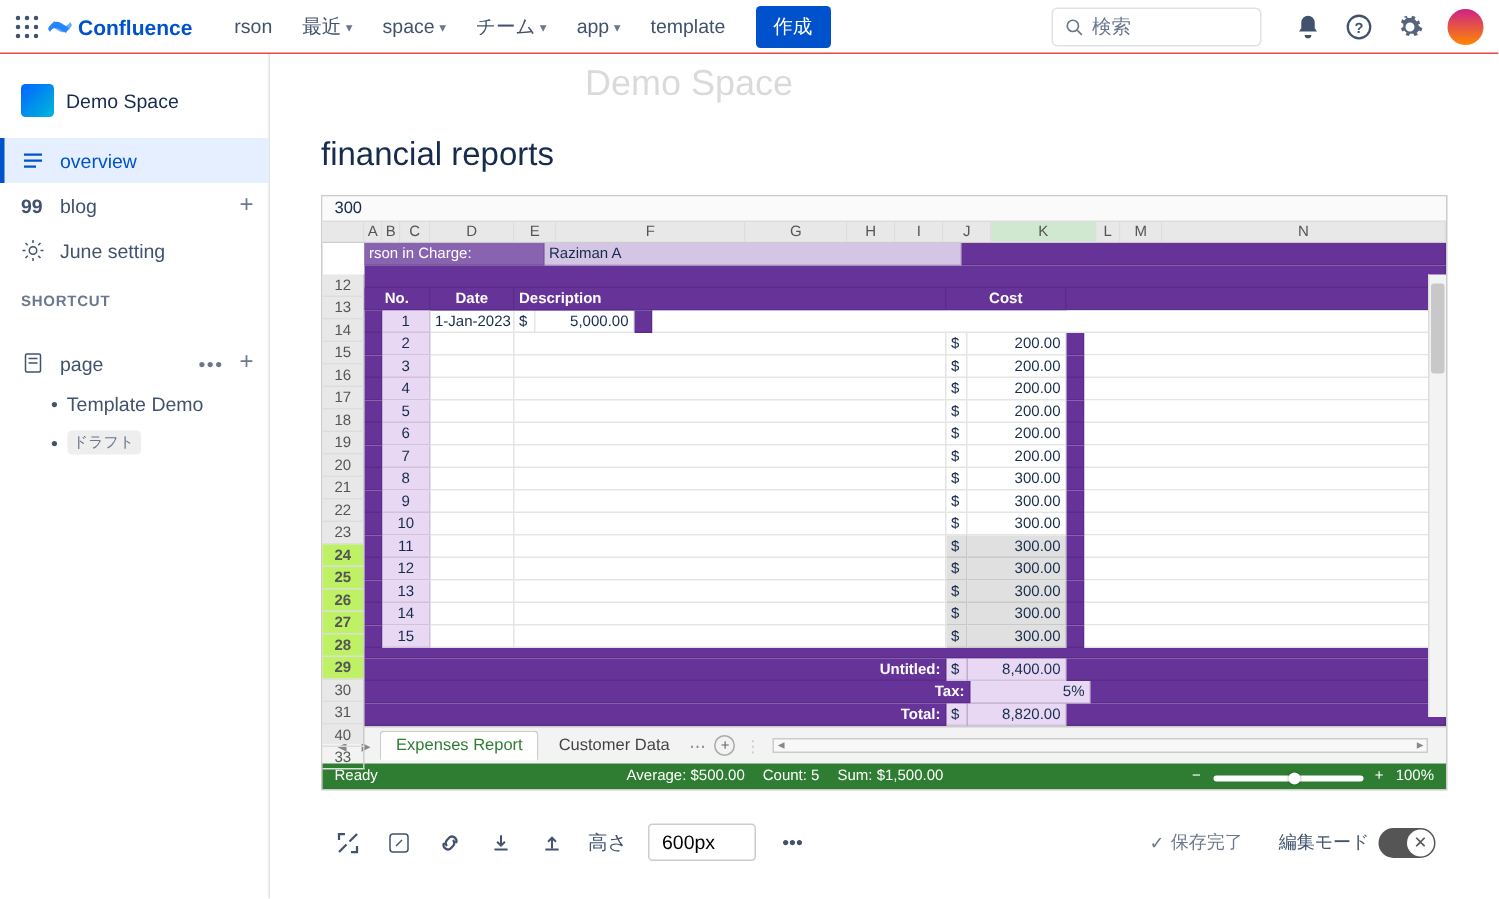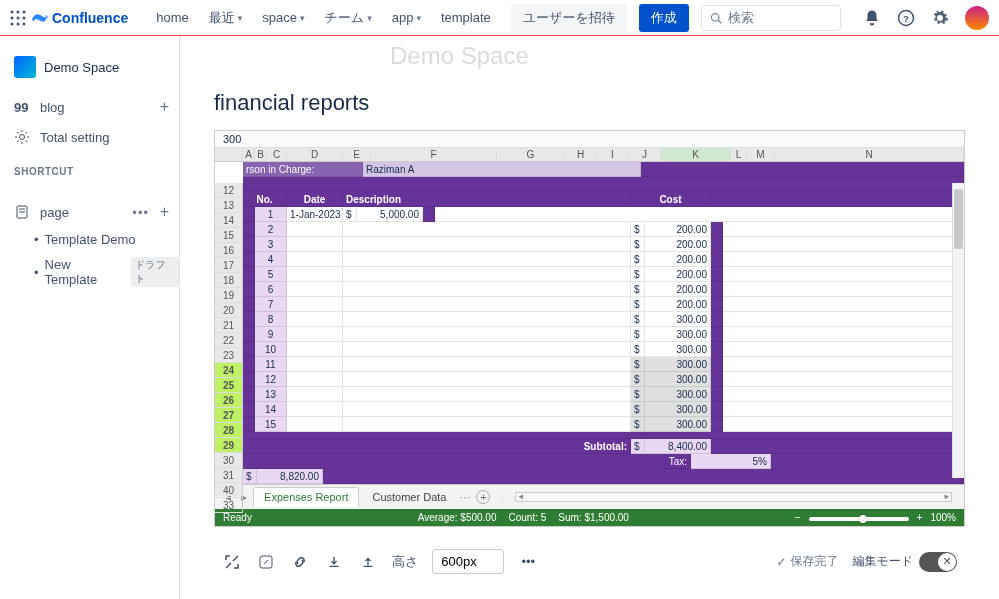--- a/index.html
+++ b/index.html
@@ -64,21 +64,21 @@
 .status-mid { display:flex; gap:12px; }
 .zoom-slider { width:100px; height:4px; background:#fff; position:relative; border-radius:2px; margin-top:3px; }
 .zoom-thumb { position:absolute; width:8px; height:8px; background:#fff; border-radius:50%; top:-2px; left:50px; box-shadow:0 0 2px rgba(0,0,0,.4); }
 
 .toolbar-bottom { display:flex; align-items:center; padding: 10px 8px; gap:14px; margin: 12px 34px 0; }
 .tbtn { width:20px; height:20px; color:#42526e; cursor:pointer; display:flex; align-items:center; justify-content:center; }
 .height-label { font-size:13px; color:#42526e; }
 .height-input { border:1px solid #ccc; border-radius:3px; padding:4px 8px; width:72px; font-size:13px; }
 .tb-sp { flex:1; }
 .saved { color:#6b778c; font-size:12px; display:flex; gap:4px; align-items:center; }
-.mode-toggle { display:flex; align-items:center; gap:6px; font-size:12px; color:#42526e; }
+.mode-toggle { display:flex; align-items:center; gap:6px; font-size:12px; color:#42526e;margin-left:10px; }
 .toggle-sw { width:38px; height:20px; background:#555; border-radius:10px; position:relative; }
 .toggle-knob { position:absolute; right:1px; top:1px; width:18px; height:18px; background:#fff; border-radius:50%; display:flex; align-items:center; justify-content:center; color:#555; font-size:11px; }
 .vscroll { position:absolute; right:0; top:52px; bottom:48px; width:12px; background:#f3f3f3; border-left:1px solid #ddd; }
 .vthumb { position:absolute; left:1px; right:1px; top:6px; height:60px; background:#c8c8c8; border-radius:2px; }
 </style>
 </head>
 <body>
 
 <div class="topbar">
   <svg class="apps-grid" viewBox="0 0 16 16">
@@ -93,40 +93,39 @@
       <circle cx="14" cy="14" r="1.5" fill="currentColor"></circle>
     </svg>
   <div class="logo">
     <svg width="16" height="16" viewBox="0 0 24 24">
         <path fill="#2684ff" d="M2 17c2-4 5-5 9-3l7 4c1-2 3-5 3-5l-8-5c-6-3-10 0-13 6z"></path>
         <path fill="#2684ff" d="M22 7c-2 4-5 5-9 3L6 6C5 8 3 11 3 11l8 5c6 3 10 0 13-6z" opacity=".7"></path>
       </svg>
     <span>Confluence</span>
   </div>
   <div class="nav-items">
-    <div class="nav-item">home</div>
+    <div class="nav-item">rson</div>
     <div class="nav-item">
         <span>最近</span>
         <span class="chev">▾</span>
       </div>
     <div class="nav-item">
         <span>space</span>
         <span class="chev">▾</span>
       </div>
     <div class="nav-item">
         <span>チーム</span>
         <span class="chev">▾</span>
       </div>
     <div class="nav-item">
         <span>app</span>
         <span class="chev">▾</span>
       </div>
     <div class="nav-item">template</div>
   </div>
-  <div class="btn-invite">ユーザーを招待</div>
   <div class="btn-create">作成</div>
   <div class="tb-spacer"></div>
   <div class="search">
     <svg width="12" height="12" viewBox="0 0 16 16">
         <circle cx="7" cy="7" r="5" stroke="currentColor" stroke-width="1.5" fill="none"></circle>
         <line x1="11" y1="11" x2="15" y2="15" stroke="currentColor" stroke-width="1.5"></line>
       </svg>
     <span>検索</span>
   </div>
   <div class="tb-icons">
@@ -143,53 +142,60 @@
     <div class="avatar"></div>
   </div>
 </div>
 
 <div class="main">
   <div class="sidebar">
     <div class="space-header">
       <div class="space-logo"></div>
       <span>Demo Space</span>
     </div>
+    <div class="side-item active">
+      <svg class="side-icon" style="color:#0052cc" viewBox="0 0 16 16">
+          <line x1="2" y1="4" x2="14" y2="4" stroke="currentColor" stroke-width="1.5"></line>
+          <line x1="2" y1="8" x2="14" y2="8" stroke="currentColor" stroke-width="1.5"></line>
+          <line x1="2" y1="12" x2="10" y2="12" stroke="currentColor" stroke-width="1.5"></line>
+        </svg>
+      <span>overview</span>
+    </div>
     <div class="side-item">
       <svg class="side-icon" viewBox="0 0 16 16">
           <text x="0" y="13" font-size="13" fill="currentColor" font-weight="bold">99</text>
         </svg>
       <span>blog</span>
       <span class="side-add">+</span>
     </div>
     <div class="side-item">
       <svg class="side-icon" viewBox="0 0 16 16">
           <circle cx="8" cy="8" r="2.5" stroke="currentColor" fill="none"></circle>
           <path stroke="currentColor" fill="none" d="M8 1v2M8 13v2M1 8h2M13 8h2M3 3l1.5 1.5M11.5 11.5L13 13M13 3l-1.5 1.5M4.5 11.5L3 13"></path>
         </svg>
-      <span>Total setting</span>
+      <span>June setting</span>
     </div>
     <div class="side-heading">SHORTCUT</div>
     <div style="height:14px"></div>
     <div class="side-item">
       <svg class="side-icon" viewBox="0 0 16 16">
           <rect x="3" y="2" width="10" height="12" rx="1" stroke="currentColor" fill="none"></rect>
           <line x1="5" y1="5" x2="11" y2="5" stroke="currentColor"></line>
           <line x1="5" y1="8" x2="11" y2="8" stroke="currentColor"></line>
         </svg>
       <span>page</span>
       <span class="side-more">•••</span>
       <span class="side-add">+</span>
     </div>
     <div class="page-child">
         <span>•</span>
         <span>Template Demo</span>
       </div>
     <div class="page-child">
         <span>•</span>
-        <span>New Template</span>
         <span class="draft-badge">ドラフト</span>
       </div>
   </div>
 
   <div class="content">
     <div class="pg-title-big">Demo Space</div>
     <div class="section-title">financial reports</div>
 
     <div class="excel-wrap">
       <div class="cell-input">300</div>
@@ -398,31 +404,32 @@
               <div class="pc dollar" style="width:14px;background:#e0e0e0">$</div>
               <div class="pc r" style="width:66px;background:#e0e0e0">300.00</div>
               <div class="pc" style="width:12px;background:#663399"></div>
               <div class="pc" style="flex:1;background:#fff"></div>
             </div>
           </div>
         <div class="prow" style="height:7px">
             <div class="pc" style="flex:1"></div>
           </div>
         <div class="prow">
-            <div class="pc r" style="width:388px;color:#fff;font-weight:600">Subtotal:</div>
+            <div class="pc r" style="width:388px;color:#fff;font-weight:600">Untitled:</div>
             <div class="pc dollar" style="width:14px;background:#e8d8f3">$</div>
             <div class="pc r" style="width:66px;background:#e8d8f3">8,400.00</div>
             <div class="pc" style="flex:1"></div>
           </div>
         <div class="prow">
-            <div class="pc r" style="width:448px;color:#fff;font-weight:400">Tax:</div>
+            <div class="pc r" style="width:404px;color:#fff;font-weight:700">Tax:</div>
             <div class="pc r" style="width:80px;background:#e8d8f3">5%</div>
             <div class="pc" style="flex:1"></div>
           </div>
         <div class="prow">
+            <div class="pc r" style="width:388px;color:#fff;font-weight:600">Total:</div>
             <div class="pc dollar" style="width:14px;background:#e8d8f3">$</div>
             <div class="pc r" style="width:66px;background:#e8d8f3">8,820.00</div>
             <div class="pc" style="flex:1"></div>
           </div>
       </div>
       <div class="vscroll">
           <div class="vthumb"></div>
         </div>
       <div class="sheet-tabbar">
         <span class="sht-arrow">◂</span>

